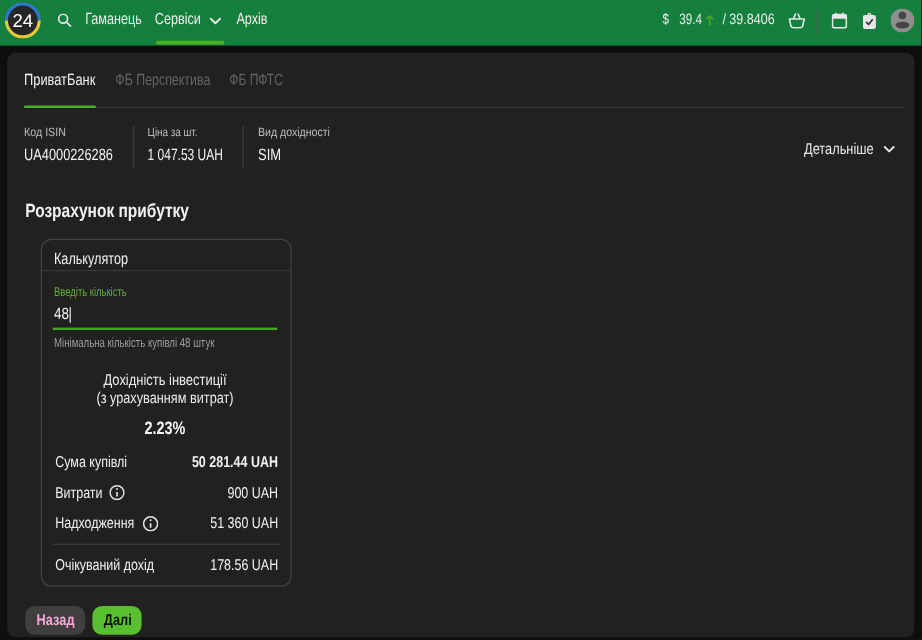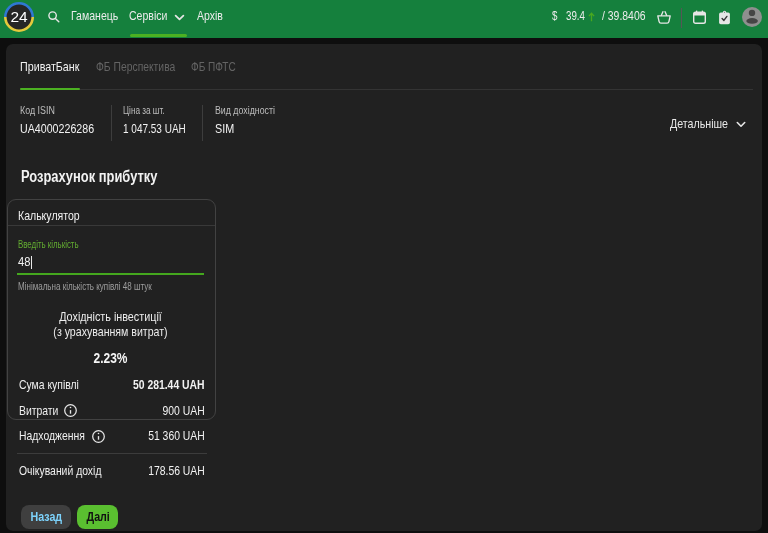--- a/index.html
+++ b/index.html
@@ -9,21 +9,21 @@
 .tr { position:absolute; line-height:1; white-space:nowrap; transform:scaleX(0.78); transform-origin:100% 0; color:#f2f2f2; }
 .tc { position:absolute; line-height:1; white-space:nowrap; transform:scaleX(0.78); transform-origin:50% 0; color:#ececec; left:0; width:100%; text-align:center; }
 
 
 .header { position:absolute; top:0; left:0; width:768px; height:38px; background:#15803d; }
 
 
 .panel { position:absolute; left:5.5px; top:43.5px; width:756px; height:487px; background:#212121; border-radius:7px; }
 
 
-.card { position:absolute; left:7px; top:199px; width:209px; height:221px; border:1px solid #424242; border-radius:9px;text-decoration:underline; }
+.card { position:absolute; left:34px; top:199px; width:209px; height:290px; border:1px solid #424242; border-radius:9px;text-decoration:underline; }
 
 .btn { position:absolute; top:504.7px; height:24.6px; border-radius:8px; font-size:13px; font-weight:bold; text-align:center; line-height:24.6px; }
 svg { display:block; position:absolute; }
 </style>
 </head>
 <body>
 <div class="header">
 
   <svg style="left:4px; top:2px;" width="30" height="30" viewBox="0 0 30 30">
     <circle cx="15" cy="15" r="13.7" fill="#262626"></circle>
@@ -133,14 +133,14 @@
       <circle cx="6.5" cy="3.5" r="0.8" fill="#e6e6e6"></circle>
     </svg>
   <div class="tr" style="right:10.3px; top:228.9px; font-size:13px; transform:scaleX(0.8);">51 360 UAH</div>
 
   <div class="abs" style="left:8.5px; top:252.9px; width:190px; height:1px; background:#3c3c3c;"></div>
 
   <div class="t" style="left:10.5px; top:264.4px; font-size:13px; transform:scaleX(0.8); color:#f0f0f0;">Очікуваний дохід</div>
   <div class="tr" style="right:10.3px; top:264.4px; font-size:13px; transform:scaleX(0.8);">178.56 UAH</div>
 </div>
 
-<div class="btn" style="left:21px; width:50px; background:#3f3f3f; color:#7dd3fc;"><span style="display:inline-block; transform:scaleX(0.82);">Назад</span></div>
+<div class="btn" style="left:21px; width:50px; background:#3f3f3f; color:#f9a8d4;"><span style="display:inline-block; transform:scaleX(0.82);">Назад</span></div>
 <div class="btn" style="left:77.3px; width:41px; background:#5abf30; color:#111;"><span style="display:inline-block; transform:scaleX(0.82);">Далі</span></div>
 
 </body></html>

